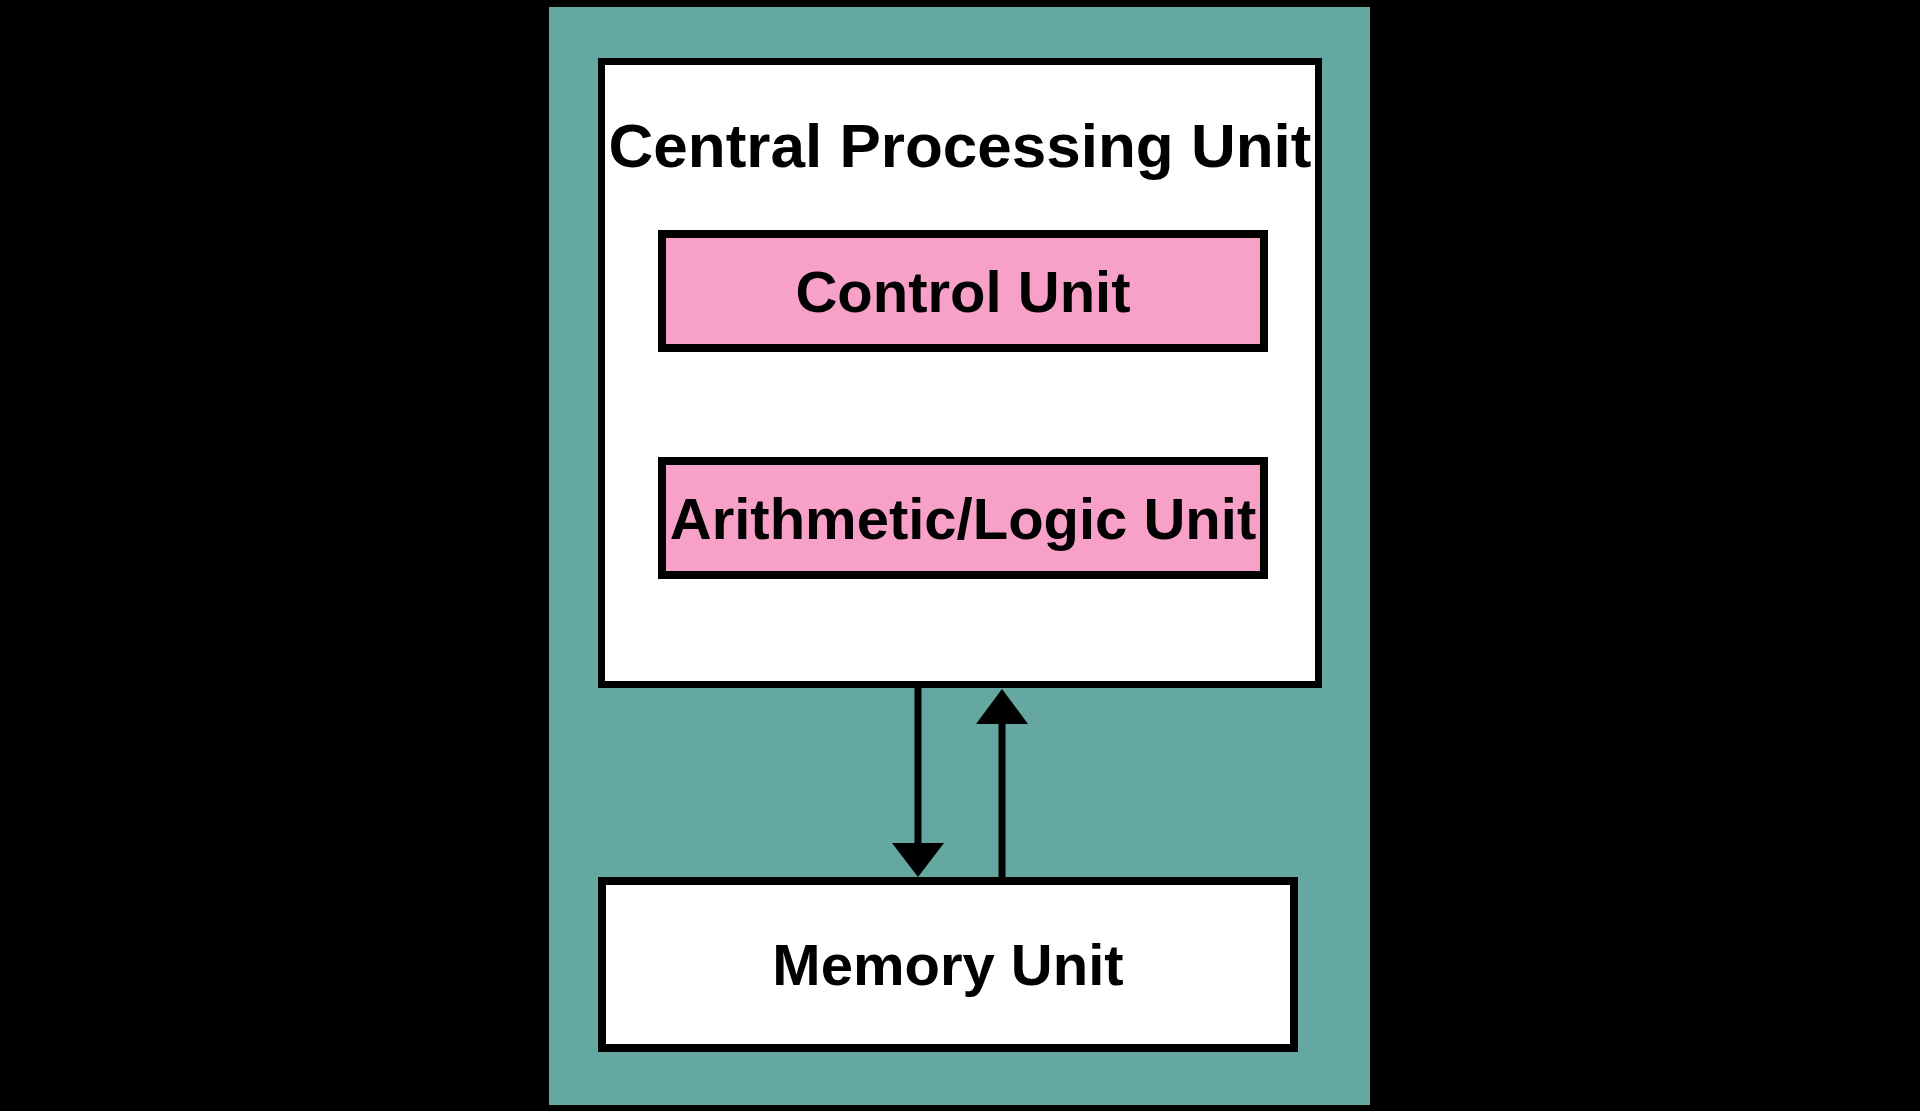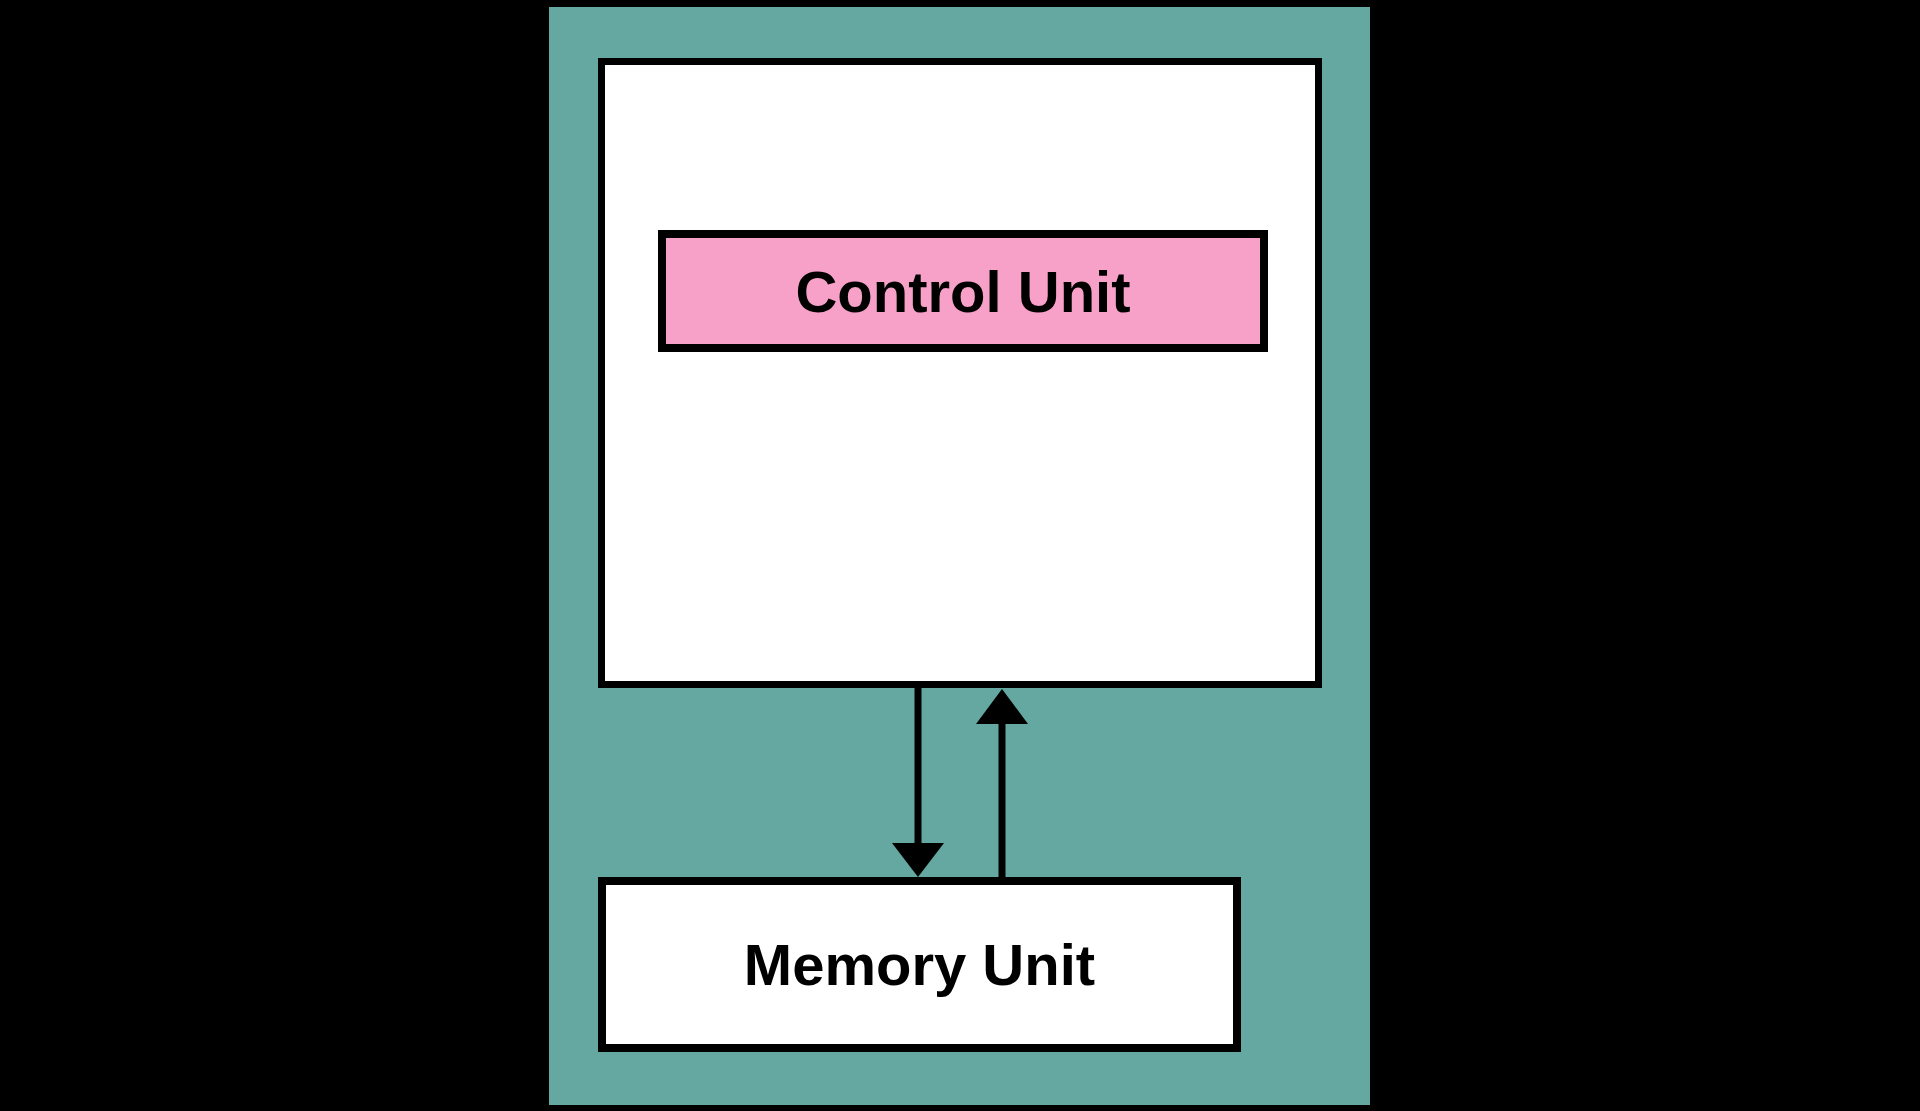--- a/index.html
+++ b/index.html
@@ -68,21 +68,21 @@
   .inner-box .label,
   .memory-box .label {
     font-size: 58px;
     font-weight: bold;
     color: var(--c-text);
   }
   .memory-box {
     position: absolute;
     left: 598px;
     top: 877px;
-    width: 643px;
+    width: 700px;
     height: 175px;
     background: var(--c-box);
     border: 8px solid var(--c-border);
     display: flex;
     align-items: center;
     justify-content: center;
   }
   .arrows {
     position: absolute;
     left: 860px;
@@ -93,25 +93,29 @@
 </style>
 </head>
 <body>
 
 <div class="stage">
 
   <div class="board"></div>
 
   <div class="cpu-box"></div>
 
+  <div class="cpu-title">Central Processing Unit</div>
 
   <div class="inner-box control-box">
     <span class="label">Control Unit</span>
   </div>
 
+  <div class="inner-box alu-box">
+    <span class="label">Arithmetic/Logic Unit</span>
+  </div>
 
   <div class="memory-box">
     <span class="label">Memory Unit</span>
   </div>
 
   <svg class="arrows" viewBox="0 0 200 200">
 
     <g>
       <line x1="58" y1="2" x2="58" y2="168" stroke="#000000" stroke-width="7"></line>
       <polygon points="32,163 84,163 58,197" fill="#000000"></polygon>

